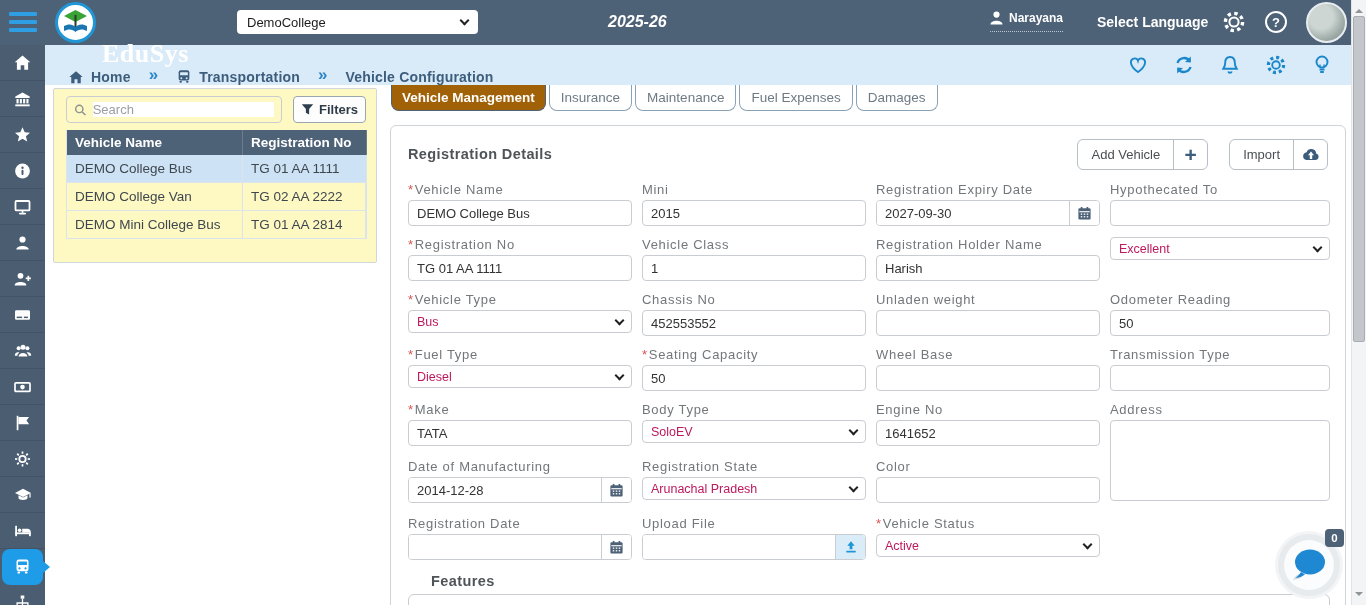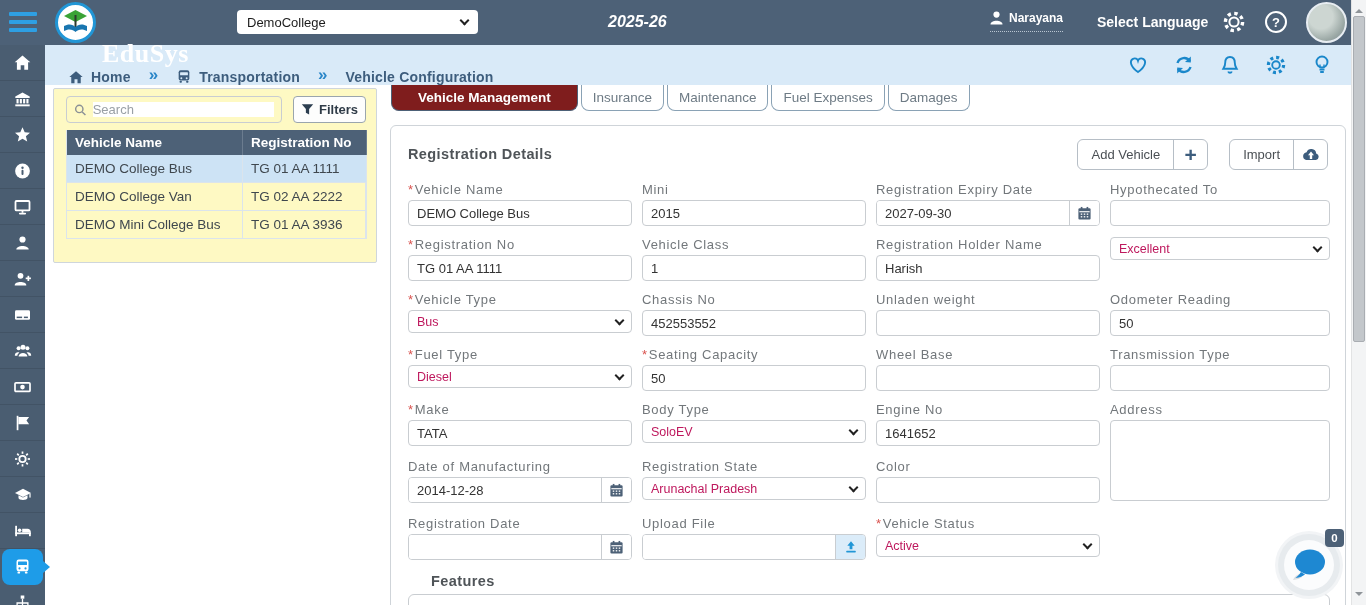--- a/index.html
+++ b/index.html
@@ -66,21 +66,21 @@
   .vrow { display:grid; grid-template-columns:176px 124px; }
   .vrow.head div { background:#4d6177; color:#fff; font-weight:700; font-size:13.5px; padding:5px 8px; border-right:1px solid #6b7c8f; }
   .vrow.body div { font-size:13.5px; color:#3f474e; padding:6px 8px; border-bottom:1px solid #dbe4ec; border-right:1px solid #dbe4ec; }
   .vrow.body { cursor:pointer; }
   .vrow.body.sel div { background:#cde3f5; }
 
   
   .tabs { position:absolute; left:346px; top:-1px; display:flex; gap:3px; }
   .tab { height:27px; padding:0 11px; display:flex; align-items:center; font-size:13.5px; color:#6e7b85;
     background:#fff; border:1px solid #8aa2b5; border-top:none; border-radius:0 0 8px 8px; cursor:pointer; }
-  .tab.active { background:#7f1d1d; color:#fff; font-weight:700; border-color:#4d6177; padding:0 26px; }
+  .tab.active { background:#a16207; color:#fff; font-weight:700; border-color:#4d6177; padding:0 10px; }
 
   
   .maincard { position:absolute; left:345px; top:40px; width:956px; height:600px;
     border:1px solid #cfd4d9; border-radius:6px; background:#fff; }
   .mc-head { position:absolute; left:17px; right:17px; top:12px; height:32px; display:flex; align-items:center; }
   .sec-title { font-size:14.5px; font-weight:700; color:#4f5458; letter-spacing:.4px; }
   .mc-actions { margin-left:auto; display:flex; gap:21px; }
   .btn { display:flex; height:31px; border:1px solid #b6bec6; border-radius:6px; background:#fff; cursor:pointer; overflow:hidden; }
   .btn .lbl { display:flex; align-items:center; padding:0 13px; font-size:13px; color:#4a4f54; }
   .btn .bic { display:flex; align-items:center; justify-content:center; width:34px; border-left:1px solid #b6bec6; }
@@ -369,21 +369,21 @@
       <div class="vrow body sel">
         <div>DEMO College Bus</div>
           <div>TG 01 AA 1111</div>
       </div>
       <div class="vrow body">
         <div>DEMO College Van</div>
           <div>TG 02 AA 2222</div>
       </div>
       <div class="vrow body">
         <div>DEMO Mini College Bus</div>
-          <div>TG 01 AA 3936</div>
+          <div>TG 01 AA 2814</div>
       </div>
     </div>
   </div>
 
   <div class="tabs">
     <div class="tab active">Vehicle Management</div>
     <div class="tab">Insurance</div>
     <div class="tab">Maintenance</div>
     <div class="tab">Fuel Expenses</div>
     <div class="tab">Damages</div>

